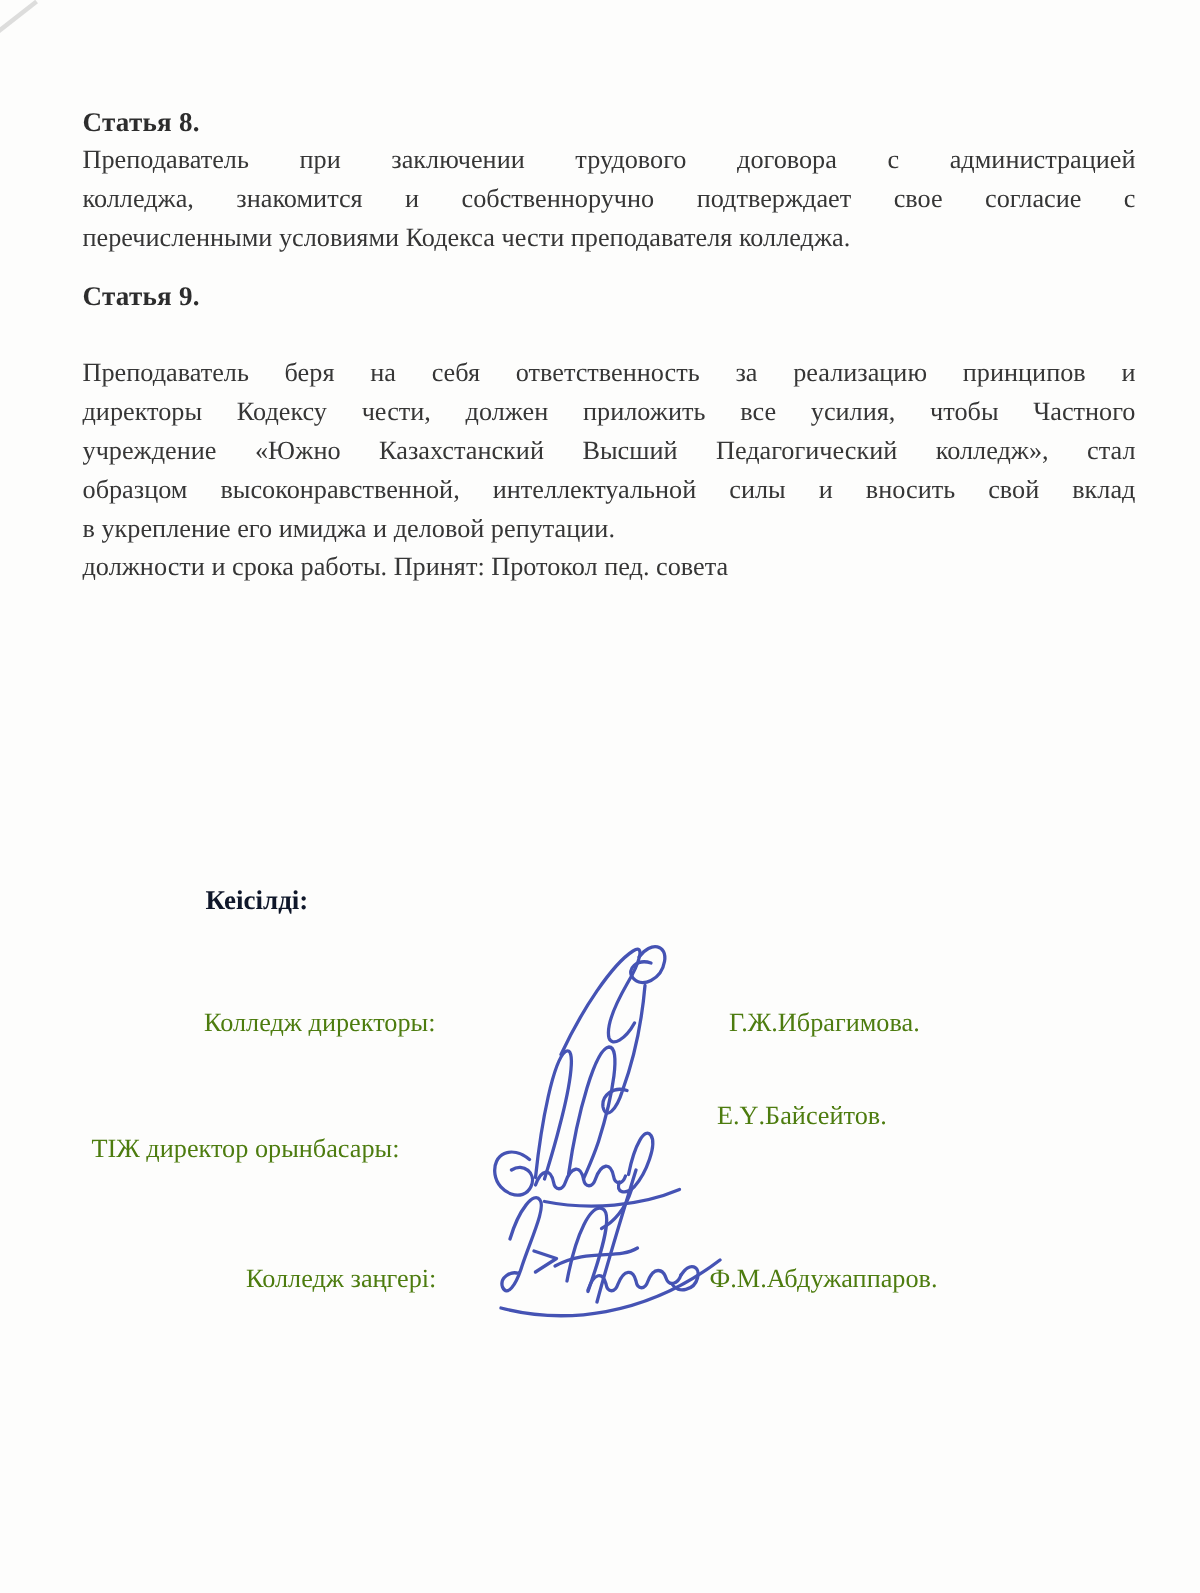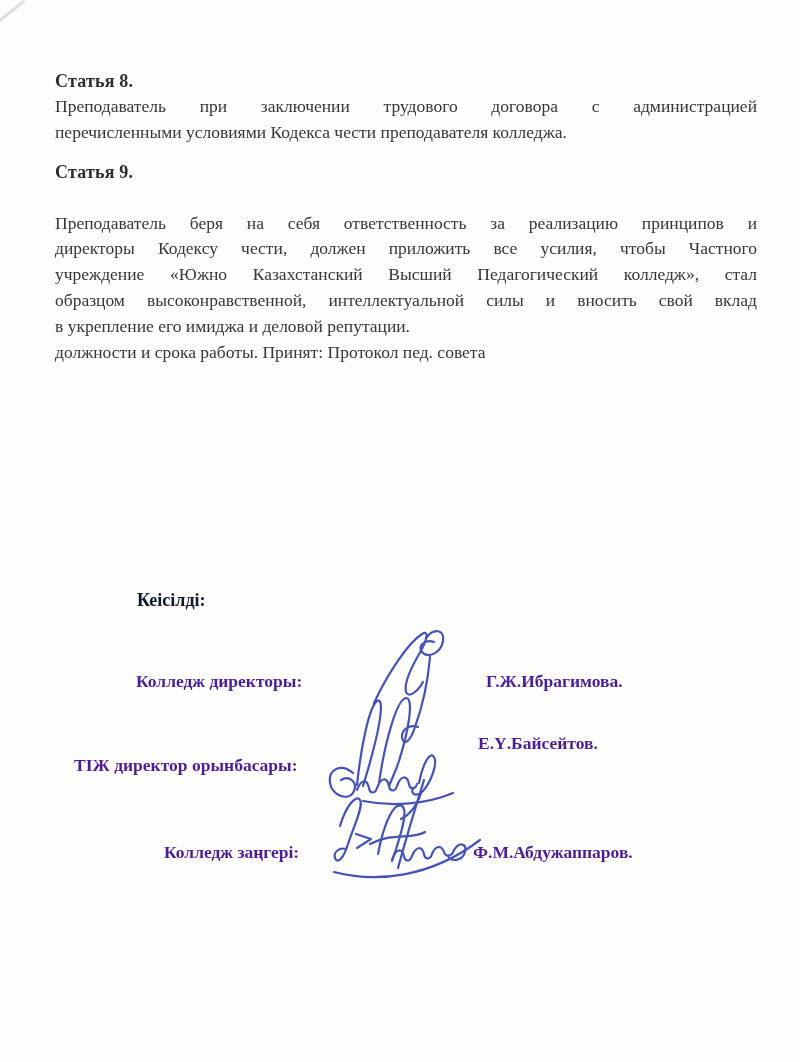--- a/index.html
+++ b/index.html
@@ -50,28 +50,28 @@
   .gap-p9 { height: 26px; }
   .approval-label {
     position: absolute;
     left: 137px; top: 590px;
     font-weight: bold;
     font-size: 18px;
     color: #0f172a;
   }
   .sig-role, .sig-name {
     position: absolute;
-    font-weight: bold;
+    font-weight: normal;
     font-size: 17.5px;
-    color: #4c1d95;
+    color: #4d7c0f;
     white-space: nowrap;
   }
   .role-1 { left: 136px; top: 671px; }
   .name-1 { left: 486px; top: 671px; }
-  .role-2 { left: 61px;  top: 755px; margin-left: 13px; }
+  .role-2 { left: 61px;  top: 755px; }
   .name-2 { left: 478px; top: 717px; margin-top: 16px; }
   .role-3 { left: 164px; top: 842px; }
   .name-3 { left: 473px; top: 842px; }
   .sig { position: absolute; pointer-events: none; }
   .sig path {
     fill: none;
     stroke-width: 2.2;
     stroke-linecap: round;
     stroke-linejoin: round;
   }
@@ -84,20 +84,21 @@
 
 <div class="page">
 
   <div class="scan-artifact"></div>
 
   <div class="content">
 
     <div class="article-heading">Статья 8.</div>
     <div class="para">
         <div class="tline just">Преподаватель при заключении трудового договора с администрацией</div>
+        <div class="tline just">колледжа, знакомится и собственноручно подтверждает свое согласие с</div>
         <div class="tline">перечисленными условиями Кодекса чести преподавателя  колледжа.</div>
       </div>
 
     <div class="gap-a9"></div>
 
     <div class="article-heading">Статья 9.</div>
 
     <div class="gap-p9"></div>
 
     <div class="para">

